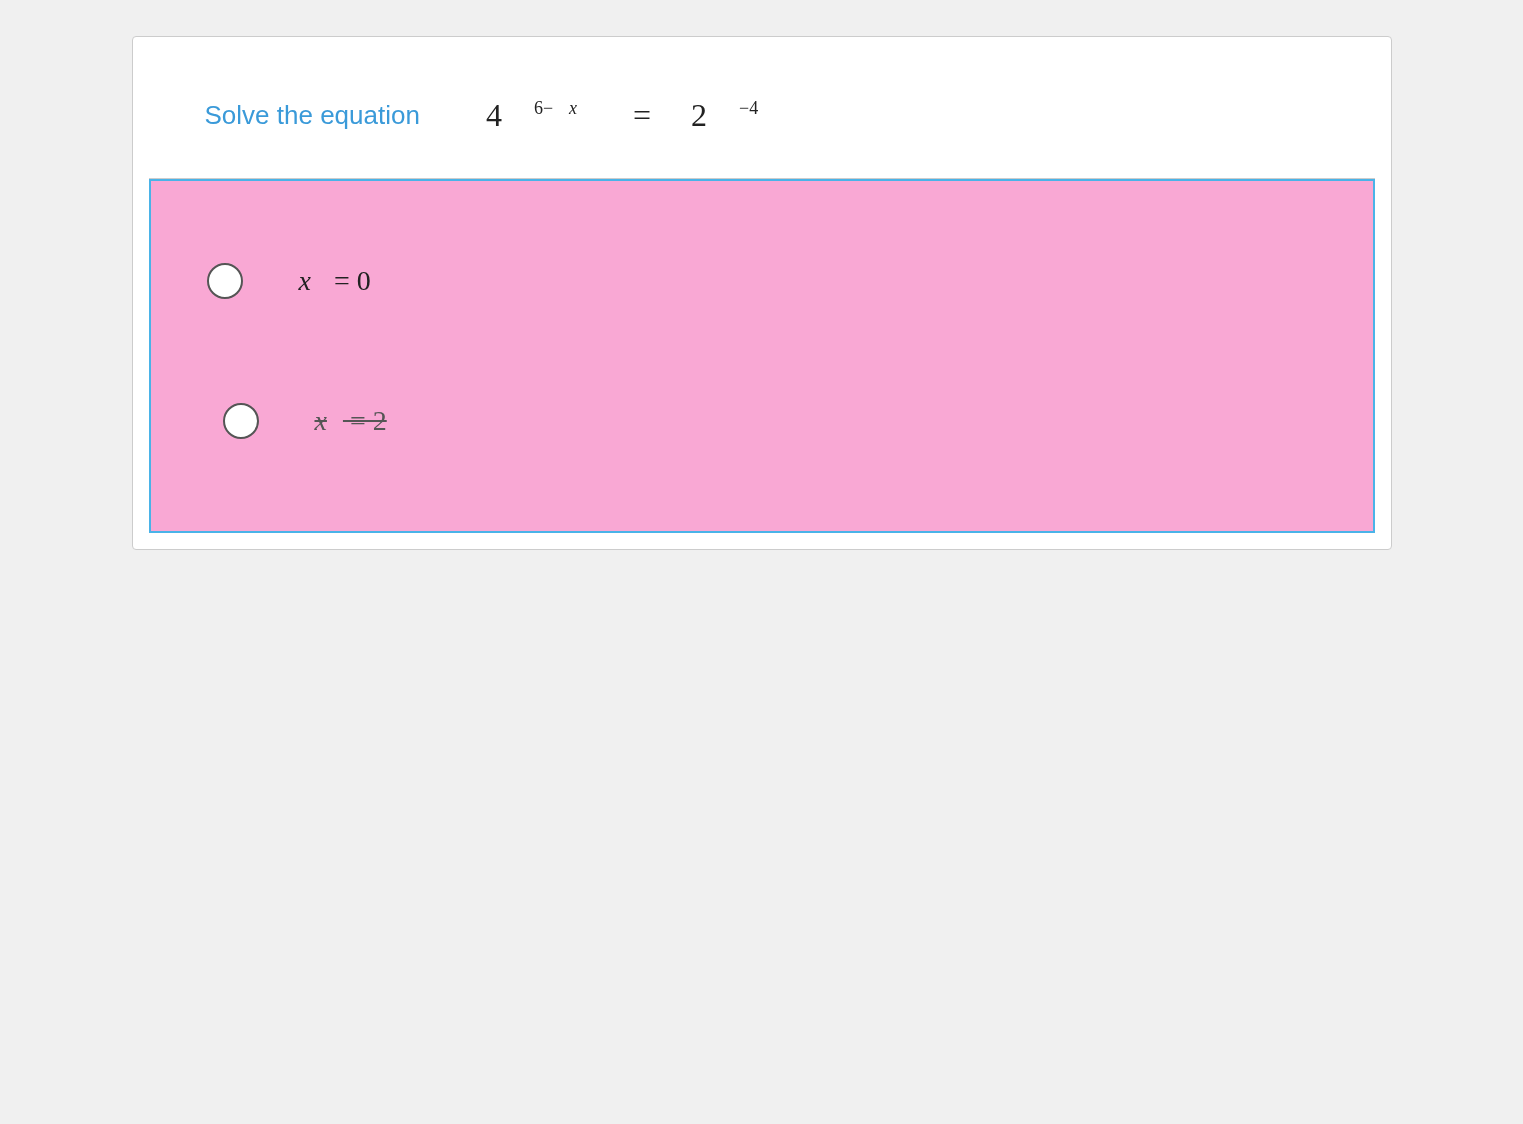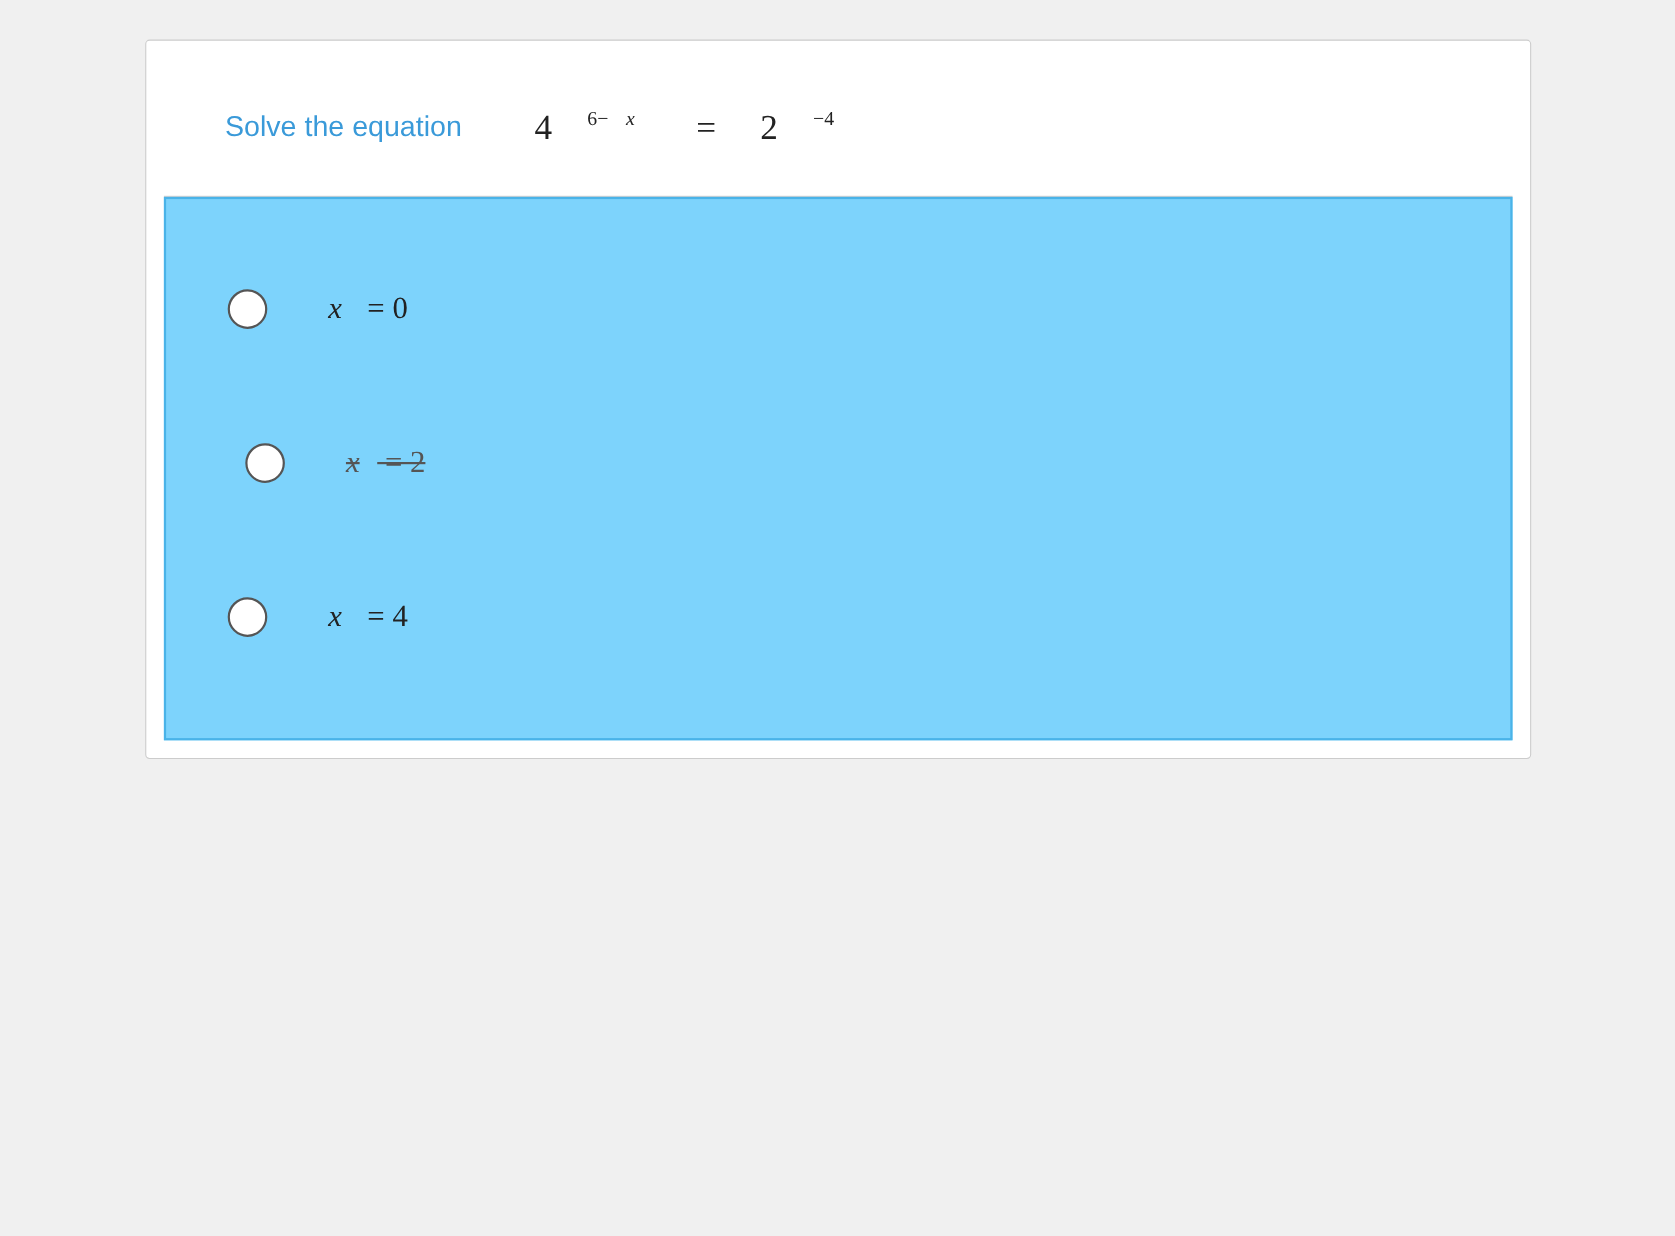--- a/index.html
+++ b/index.html
@@ -52,21 +52,21 @@
 
     .equation-display sup {
       font-size: 18px;
       vertical-align: super;
     }
 
     .answers-container {
       border: 2px solid #4ab3e8;
       margin: 0;
       padding: 30px 40px 40px 40px;
-      background: #7dd3fc;
+      background: #f9a8d4;
     }
 
     .answer-option {
       display: flex;
       align-items: center;
       gap: 24px;
       margin: 22px 0;
       cursor: pointer;
     }
 
@@ -117,21 +117,17 @@
 
     
     <div class="answer-option" style="position:relative; display:inline-flex; align-items:center; gap:24px; margin: 22px 16px; cursor:pointer;">
       <div class="radio-circle"></div>
       <span class="answer-text strikethrough"><em>x</em> = 2</span>
     </div>
 
     
 
     
-    <div class="answer-option">
-      <div class="radio-circle"></div>
-      <span class="answer-text"><em>x</em> = 4</span>
-    </div>
 
     
 
   </div>
 </div>
 
 </body></html>

